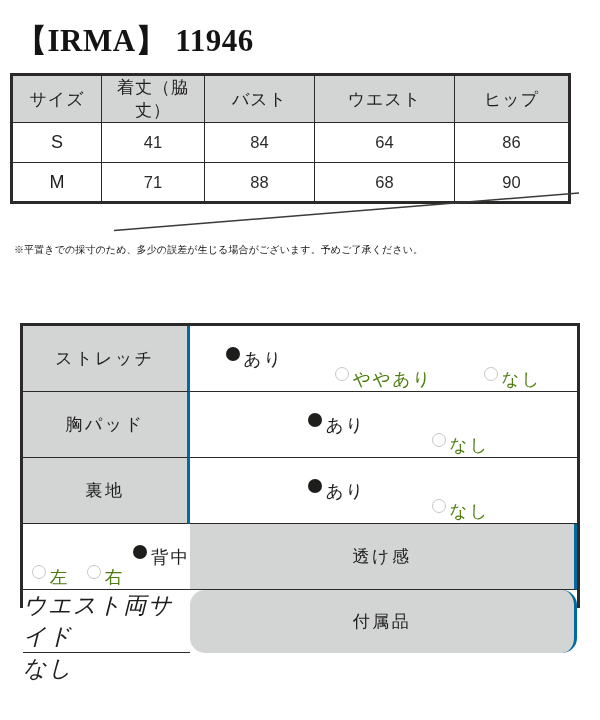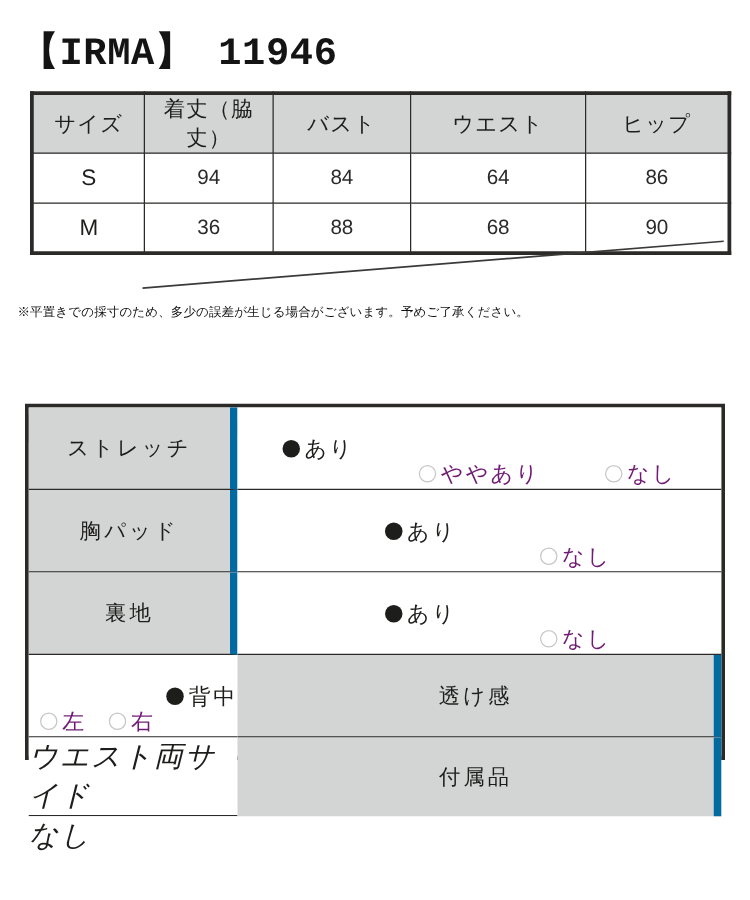--- a/index.html
+++ b/index.html
@@ -1,28 +1,28 @@
 <!DOCTYPE html>
 <html><head>
 <meta charset="utf-8">
 <style>
   html,body { margin:0; padding:0; background:#ffffff; }
   body { width:600px; height:720px; font-family:"Liberation Sans", sans-serif; color:#1d1d1b; }
   .page { position:relative; width:600px; height:720px; overflow:hidden; background:#fff; }
 
   .title {
     position:absolute; left:16px; top:20px; margin:0;
-    font-family:Liberation Mono, monospace;
+    font-family:Liberation Serif, serif;
     font-size:31px; font-weight:600; color:#141414; letter-spacing:0.5px;
     white-space:nowrap;
   }
 
   
   .size-table {
-    position:absolute; left:24px; top:73px; width:558px;
+    position:absolute; left:10px; top:73px; width:558px;
     border-collapse:collapse; table-layout:fixed;
     border:3px solid #2b2a28;
   }
   .size-table th, .size-table td {
     border:1.5px solid #2b2a28; text-align:center; vertical-align:middle;
     padding:0; font-weight:normal;
   }
   .size-table thead tr { height:36px; }
   .size-table thead th { background:#d3d4d4; font-size:17px; color:#1d1d1b; letter-spacing:1px; }
   .size-table tbody tr { height:40px; }
@@ -45,38 +45,38 @@
     color:#ffffff; font-size:16px; letter-spacing:6px; padding-left:6px; white-space:nowrap;
   }
 
   
   .details {
     position:absolute; left:20px; top:323px; width:560px; height:285px;
     box-sizing:border-box; border:3px solid #2b2a28;
     display:grid; grid-template-columns:167px 1fr; grid-auto-rows:1fr;
   }
   .dlabel {
-    background:#d3d4d4; border-right:6px solid #0369a1; border-bottom:1.5px solid #2b2a28;
+    background:#d3d4d4; border-right:3px solid #0369a1; border-bottom:1.5px solid #2b2a28;
     display:flex; align-items:center; justify-content:center;
     font-size:17px; letter-spacing:2.5px; color:#1d1d1b;
   }
   .dcontent {
     background:#fff; border-bottom:1.5px solid #2b2a28;
     display:flex; align-items:center; box-sizing:border-box;
   }
-  .dlabel.last, .dcontent.last { border-bottom:none; }
+  .dlabel.last, .dcontent.last { border-bottom:none;border-radius:15px; }
 
   .opts3 { width:100%; }
   .opts3 .opt { flex:1; justify-content:center; }
   .opts2 { width:100%; justify-content:center; gap:66px; padding-left:30px; }
-  .opt { display:flex; align-items:center; font-size:17.5px; letter-spacing:2px; white-space:nowrap; }
+  .opt { display:flex; align-items:flex-start; font-size:17.5px; letter-spacing:2px; white-space:nowrap; }
   .opt .marker { flex:0 0 auto; width:14px; height:14px; border-radius:50%; margin-right:4px; box-sizing:border-box; }
   .opt.sel { color:#1d1d1b; }
   .opt.sel .marker { background:#1d1d1b; }
-  .opt.unsel { color:#701a75;margin-top:41px; }
+  .opt.unsel { color:#4d7c0f;margin-top:41px; }
   .opt.unsel .marker { border:1.6px solid #c7c7c7; background:#fff; }
 
   .textval { width:100%; text-align:left; font-size:23px; letter-spacing:1.5px; color:#1d1d1b;font-style:italic; }
 </style>
 </head>
 <body>
 
 <div class="page">
 
   <h1 class="title">【IRMA】 11946</h1>
@@ -94,28 +94,28 @@
           <th>サイズ</th>
           <th>着丈（脇丈）</th>
           <th>バスト</th>
           <th>ウエスト</th>
           <th>ヒップ</th>
         </tr>
     </thead>
     <tbody id="size-body">
         <tr>
           <td class="size-name">S</td>
-          <td>94</td>
+          <td>41</td>
           <td>84</td>
           <td>64</td>
           <td>86</td>
         </tr>
         <tr>
           <td class="size-name">M</td>
-          <td>36</td>
+          <td>71</td>
           <td>88</td>
           <td>68</td>
           <td>90</td>
         </tr>
       </tbody>
   </table>
 
   <svg class="diagonal" viewBox="0 0 468 40" xmlns="http://www.w3.org/2000/svg">
     <line x1="2" y1="38.5" x2="467" y2="1" stroke="#3a3a38" stroke-width="1.4"></line>
   </svg>

